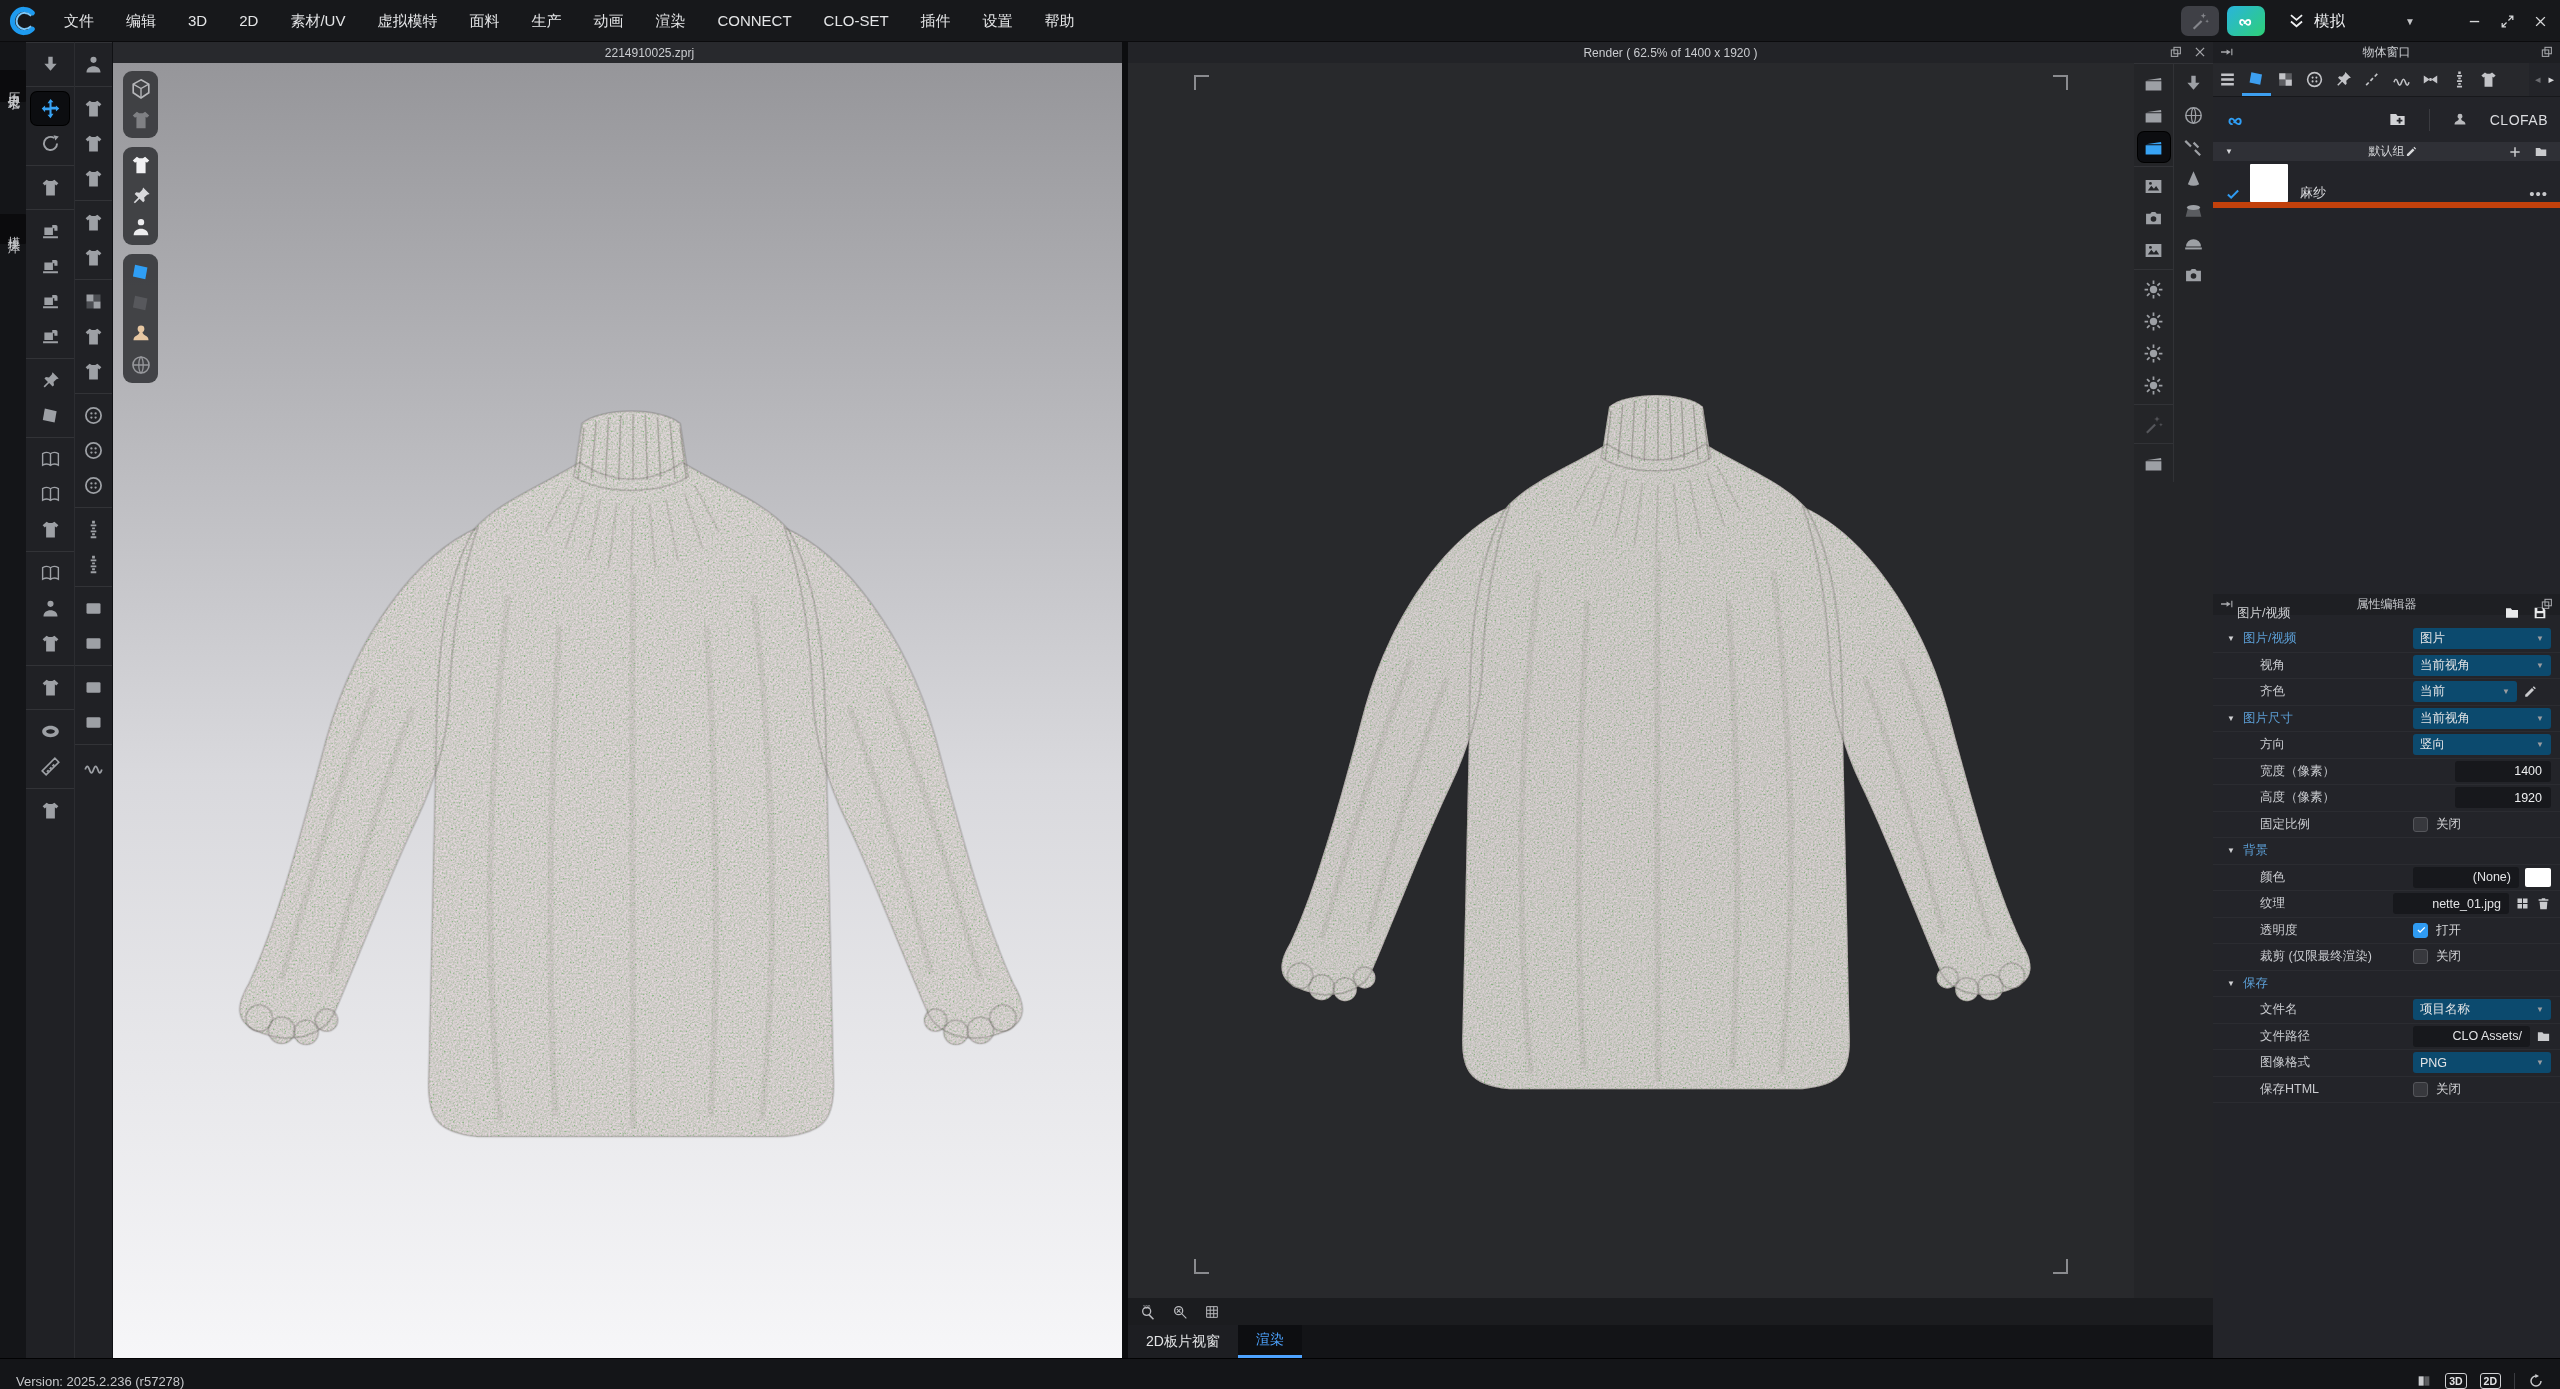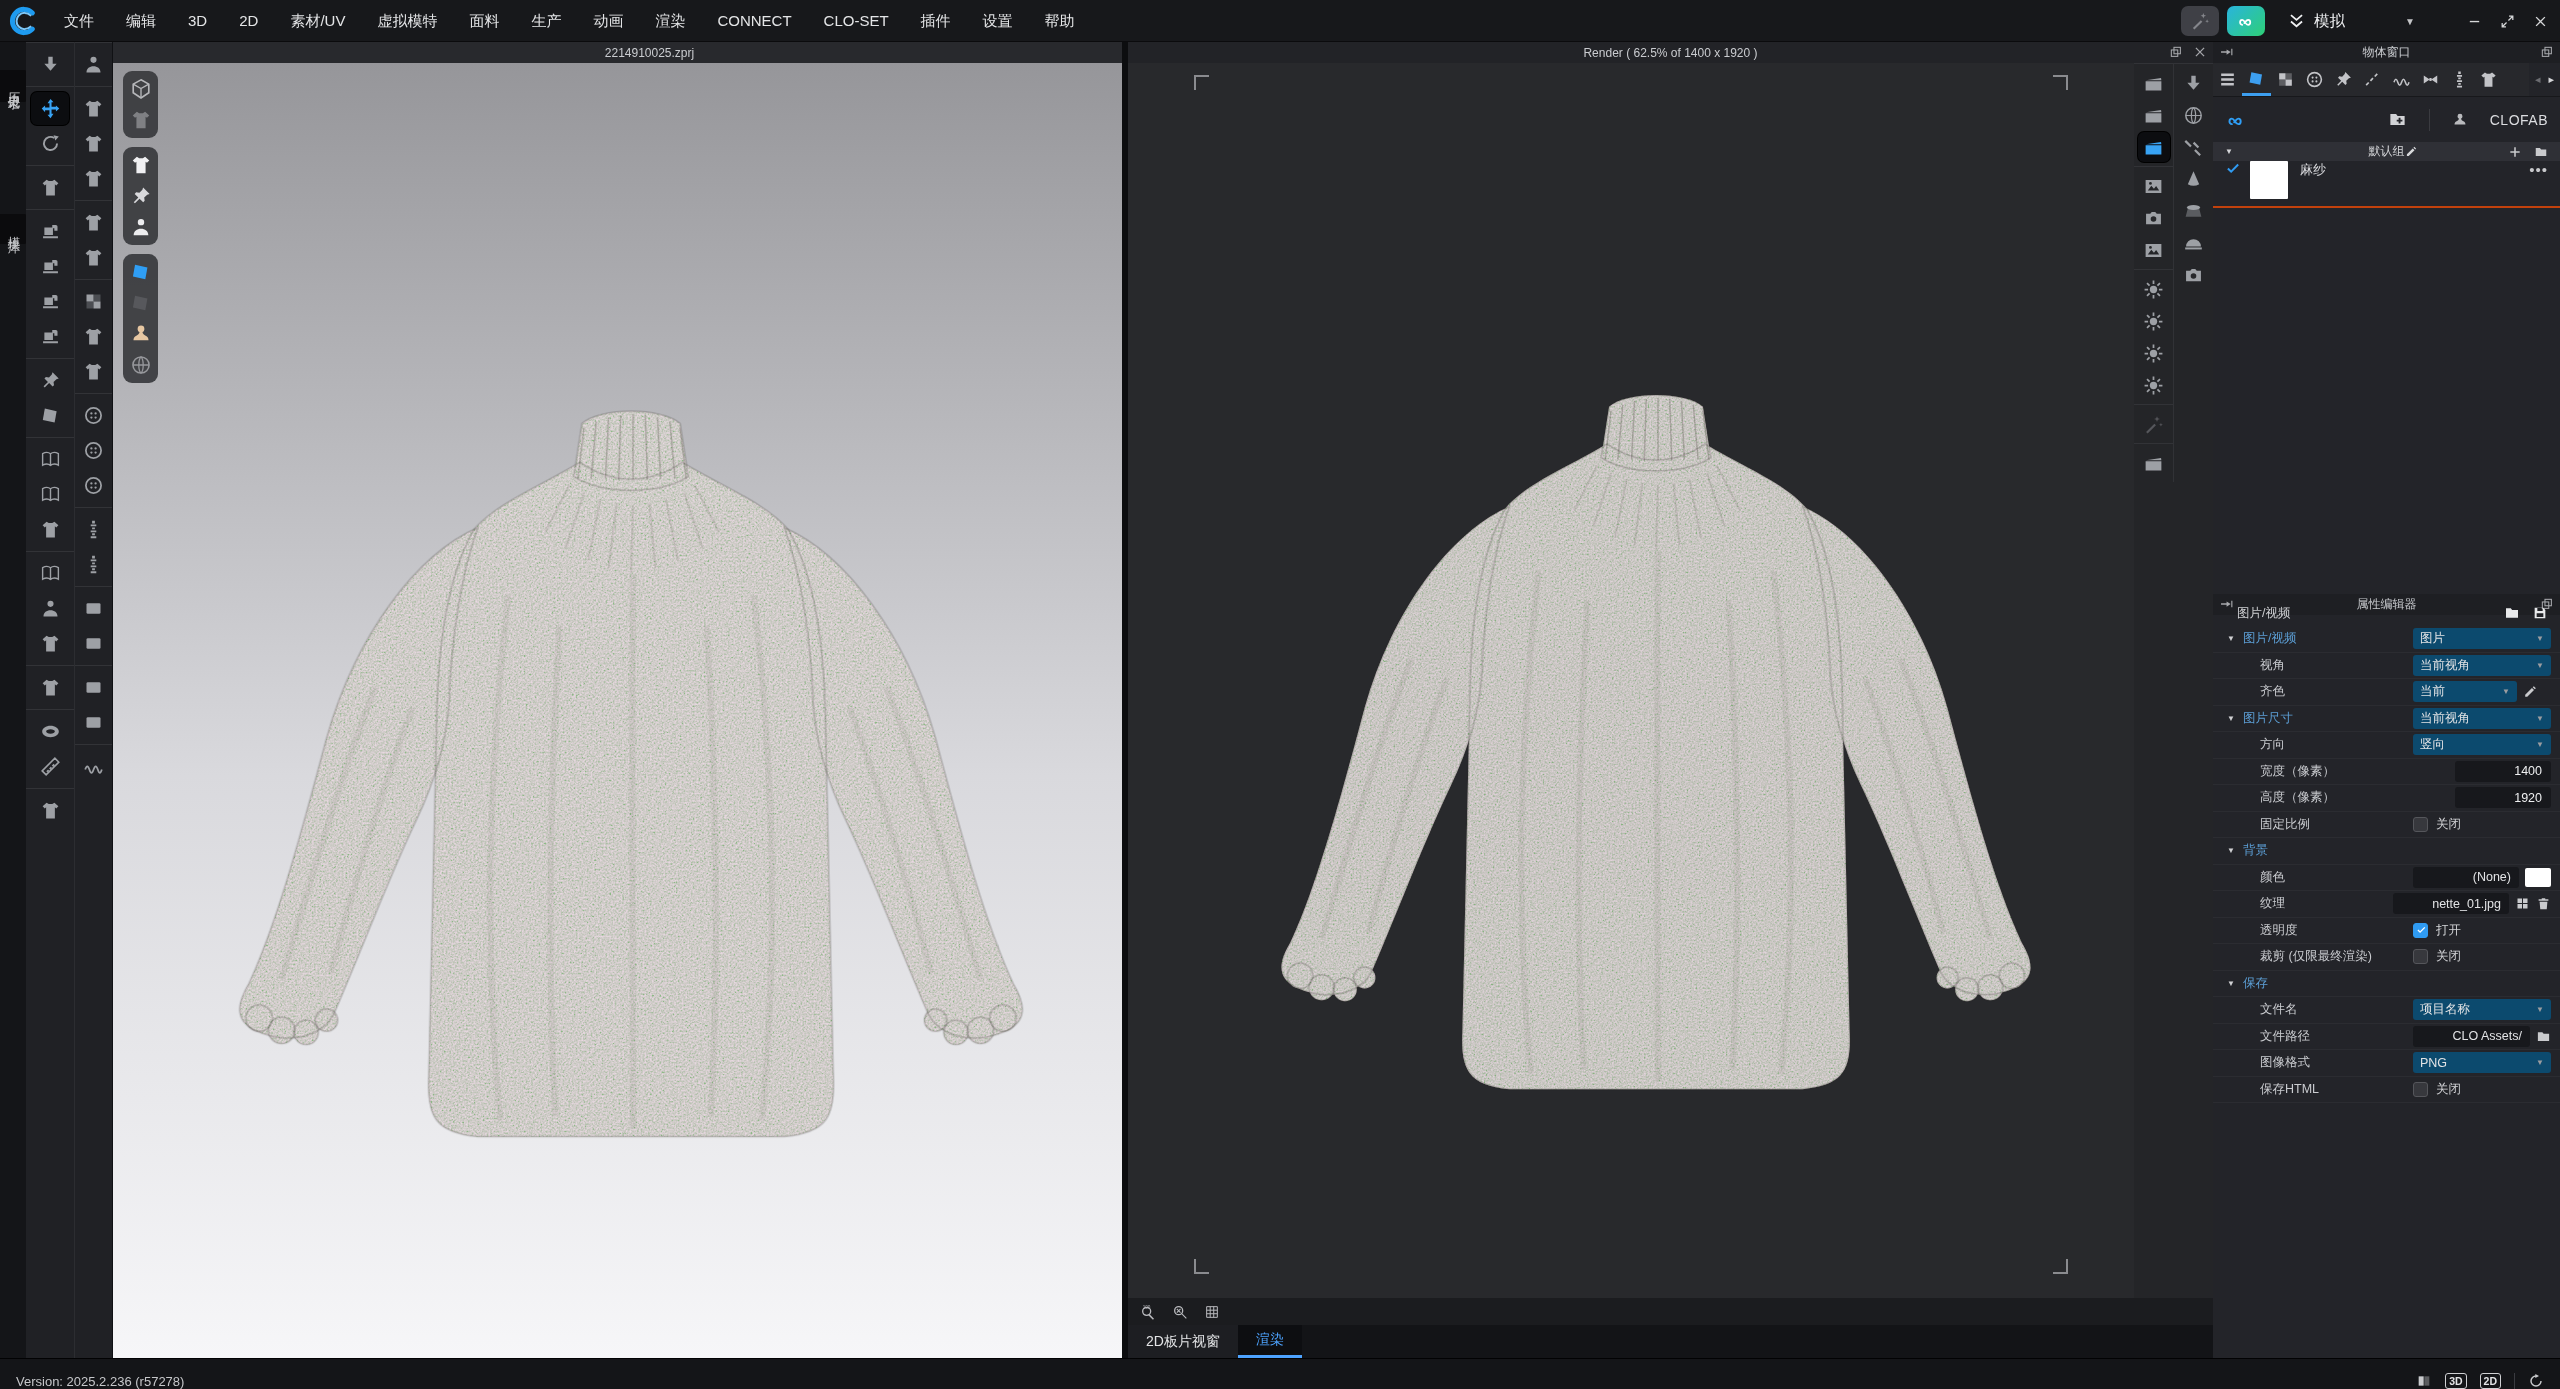--- a/index.html
+++ b/index.html
@@ -74,21 +74,21 @@
 #clofab-row{position:absolute;left:0;top:55px;width:347px;height:45px;display:flex;align-items:center;padding:0 12px}
 #clofab-right{margin-left:auto;display:flex;align-items:center;gap:22px;color:#d2d3d6}
 #clofab-right .divider{width:1px;height:22px;background:#3a3b40}
 #clofab-text{font-size:14px;letter-spacing:.5px;color:#dcdde0}
 #group-row{position:absolute;left:0;top:100px;width:347px;height:19px;background:#2f3036;display:flex;align-items:center;font-size:12px;color:#d5d6d9;padding:0 12px}
 #group-label-wrap{position:absolute;left:0;width:347px;text-align:center;pointer-events:none}
 #group-icons{margin-left:auto;display:flex;gap:12px;color:#c9cacd;z-index:2}
 #group-icons .svgi{width:14px;height:14px}
 #group-pencil{position:absolute;left:192px;top:3px;color:#d8d9dc}
 #group-pencil .svgi{width:13px;height:13px}
-#item-row{position:absolute;left:0;top:119px;width:347px;height:47px;display:flex;align-items:flex-start;padding:0 12px;border-bottom:2px solid #c2410c}
+#item-row{position:absolute;left:0;top:119px;width:347px;height:47px;display:flex;align-items:flex-end;padding:0 12px;border-bottom:6px solid #c2410c}
 #item-check{color:#2f9bf2;margin-right:10px}
 #item-check .svgi{width:15px;height:15px}
 #item-swatch{width:38px;height:38px;background:#fff;border-radius:1px}
 #item-label{font-size:13px;margin-left:12px;color:#d8d9dc}
 #item-more{margin-left:auto;color:#c7c8cb;font-size:15px;letter-spacing:1px}
 
 #prop-title{position:absolute;left:0;top:552px;width:347px}
 #prop-header{position:absolute;left:0;top:558px;width:347px;height:26px;display:flex;align-items:center;padding:0 12px 0 24px;font-size:12.5px;color:#cfd0d3}
 #prop-header-icons{margin-left:auto;display:flex;gap:12px;color:#e8e9eb}
 #prop-header-icons .svgi{width:16px;height:16px}

